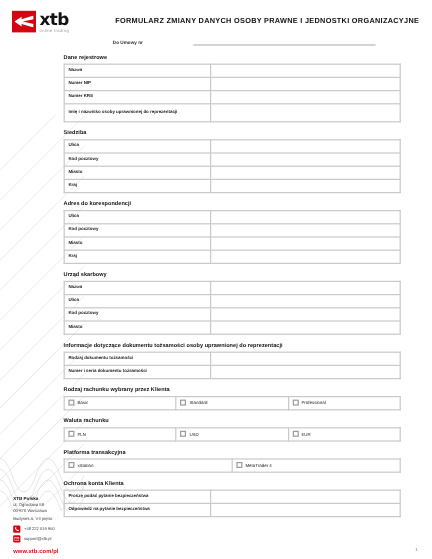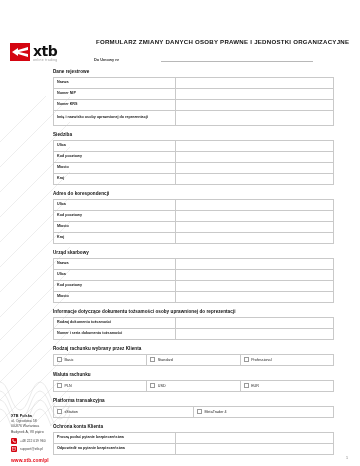--- a/index.html
+++ b/index.html
@@ -31,23 +31,22 @@
     height: 330px;
     pointer-events: none;
     z-index: 0;
   }
   .watermark svg { display: block; }
   
   .header {
     position: relative;
     z-index: 2;
     display: flex;
-    align-items: flex-end;
+    align-items: flex-start;
     padding: 9px 8px 0 10px;
-    margin-top: 24px;
   }
   .logo-wrap {
     display: flex;
     align-items: flex-start;
     gap: 3px;
     flex: 0 0 auto;
     width: 62px;
   }
   .logo-mark {
     width: 20px;

